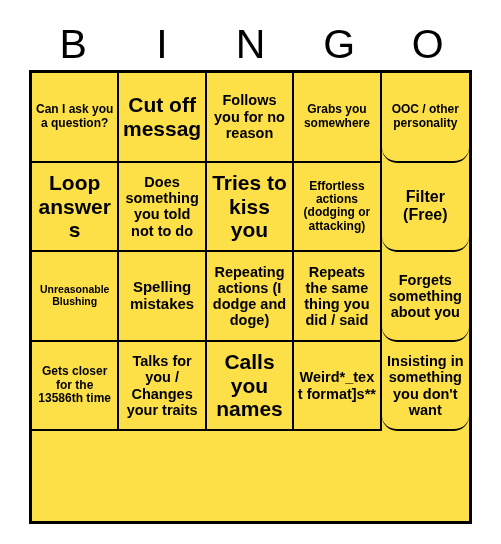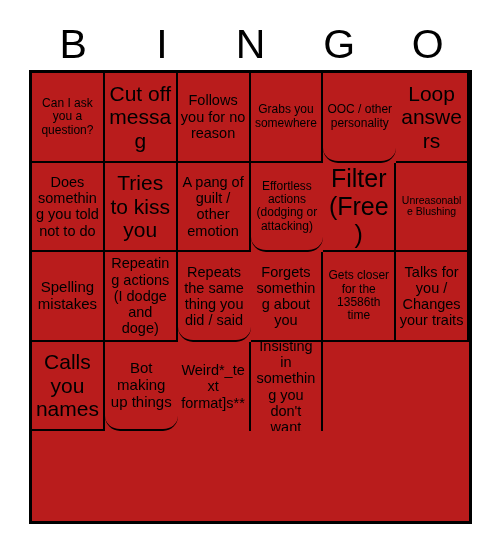--- a/index.html
+++ b/index.html
@@ -42,23 +42,24 @@
   }
   .grid {
     position: absolute;
     left: 29px;
     top: 70px;
     width: 443px;
     height: 454px;
     box-sizing: border-box;
     border: 3px solid #000000;
     display: grid;
-    grid-template-columns: repeat(6, 1fr);
+    grid-template-columns: repeat(5, 1fr);
     grid-template-rows: repeat(5, 1fr);
-    background: #b91c1c;
+    background: #fde047;
+    font-weight: bold;
   }
   .cell {
     box-sizing: border-box;
     border-right: 2px solid #000000;
     border-bottom: 2px solid #000000;
     display: flex;
     align-items: center;
     justify-content: center;
     text-align: center;
     padding: 2px 3px;
@@ -76,21 +77,21 @@
     width: 100%;
     line-height: 1.12;
     white-space: pre-line;
     word-break: break-word;
   }
   .sz-xs .cell-text { font-size: 10.5px; }
   .sz-s  .cell-text { font-size: 12px; }
   .sz-m  .cell-text { font-size: 14.5px; }
   .sz-l  .cell-text { font-size: 15px; }
   .sz-xl .cell-text { font-size: 21px; }
-  .sz-xxl .cell-text { font-size: 25px; }
+  .sz-xxl .cell-text { font-size: 16px; }
 </style>
 </head>
 <body>
 
 <div class="card">
 
   <div class="header-row">
       <div class="header-letter">B</div>
       <div class="header-letter">I</div>
       <div class="header-letter">N</div>
@@ -116,23 +117,20 @@
       </div>
       <div class="cell sz-xl">
         <span class="cell-text">Loop answers</span>
       </div>
       <div class="cell sz-m">
         <span class="cell-text">Does something you told not to do</span>
       </div>
       <div class="cell sz-xl">
         <span class="cell-text">Tries to kiss you</span>
       </div>
-      <div class="cell sz-m">
-        <span class="cell-text">A pang of guilt / other emotion</span>
-      </div>
       <div class="cell sz-s">
         <span class="cell-text">Effortless actions (dodging or attacking)</span>
       </div>
       <div class="cell sz-xxl">
         <span class="cell-text">Filter (Free)</span>
       </div>
       <div class="cell sz-xs">
         <span class="cell-text">Unreasonable Blushing</span>
       </div>
       <div class="cell sz-l">
@@ -149,23 +147,20 @@
       </div>
       <div class="cell sz-s">
         <span class="cell-text">Gets closer for the 13586th time</span>
       </div>
       <div class="cell sz-m">
         <span class="cell-text">Talks for you / Changes your traits</span>
       </div>
       <div class="cell sz-xl">
         <span class="cell-text">Calls you names</span>
       </div>
-      <div class="cell sz-l">
-        <span class="cell-text">Bot making up things</span>
-      </div>
       <div class="cell sz-m">
         <span class="cell-text">Weird*_text format]s**</span>
       </div>
       <div class="cell sz-m">
         <span class="cell-text">Insisting in something you don't want</span>
       </div>
     </div>
 
 </div>
 

